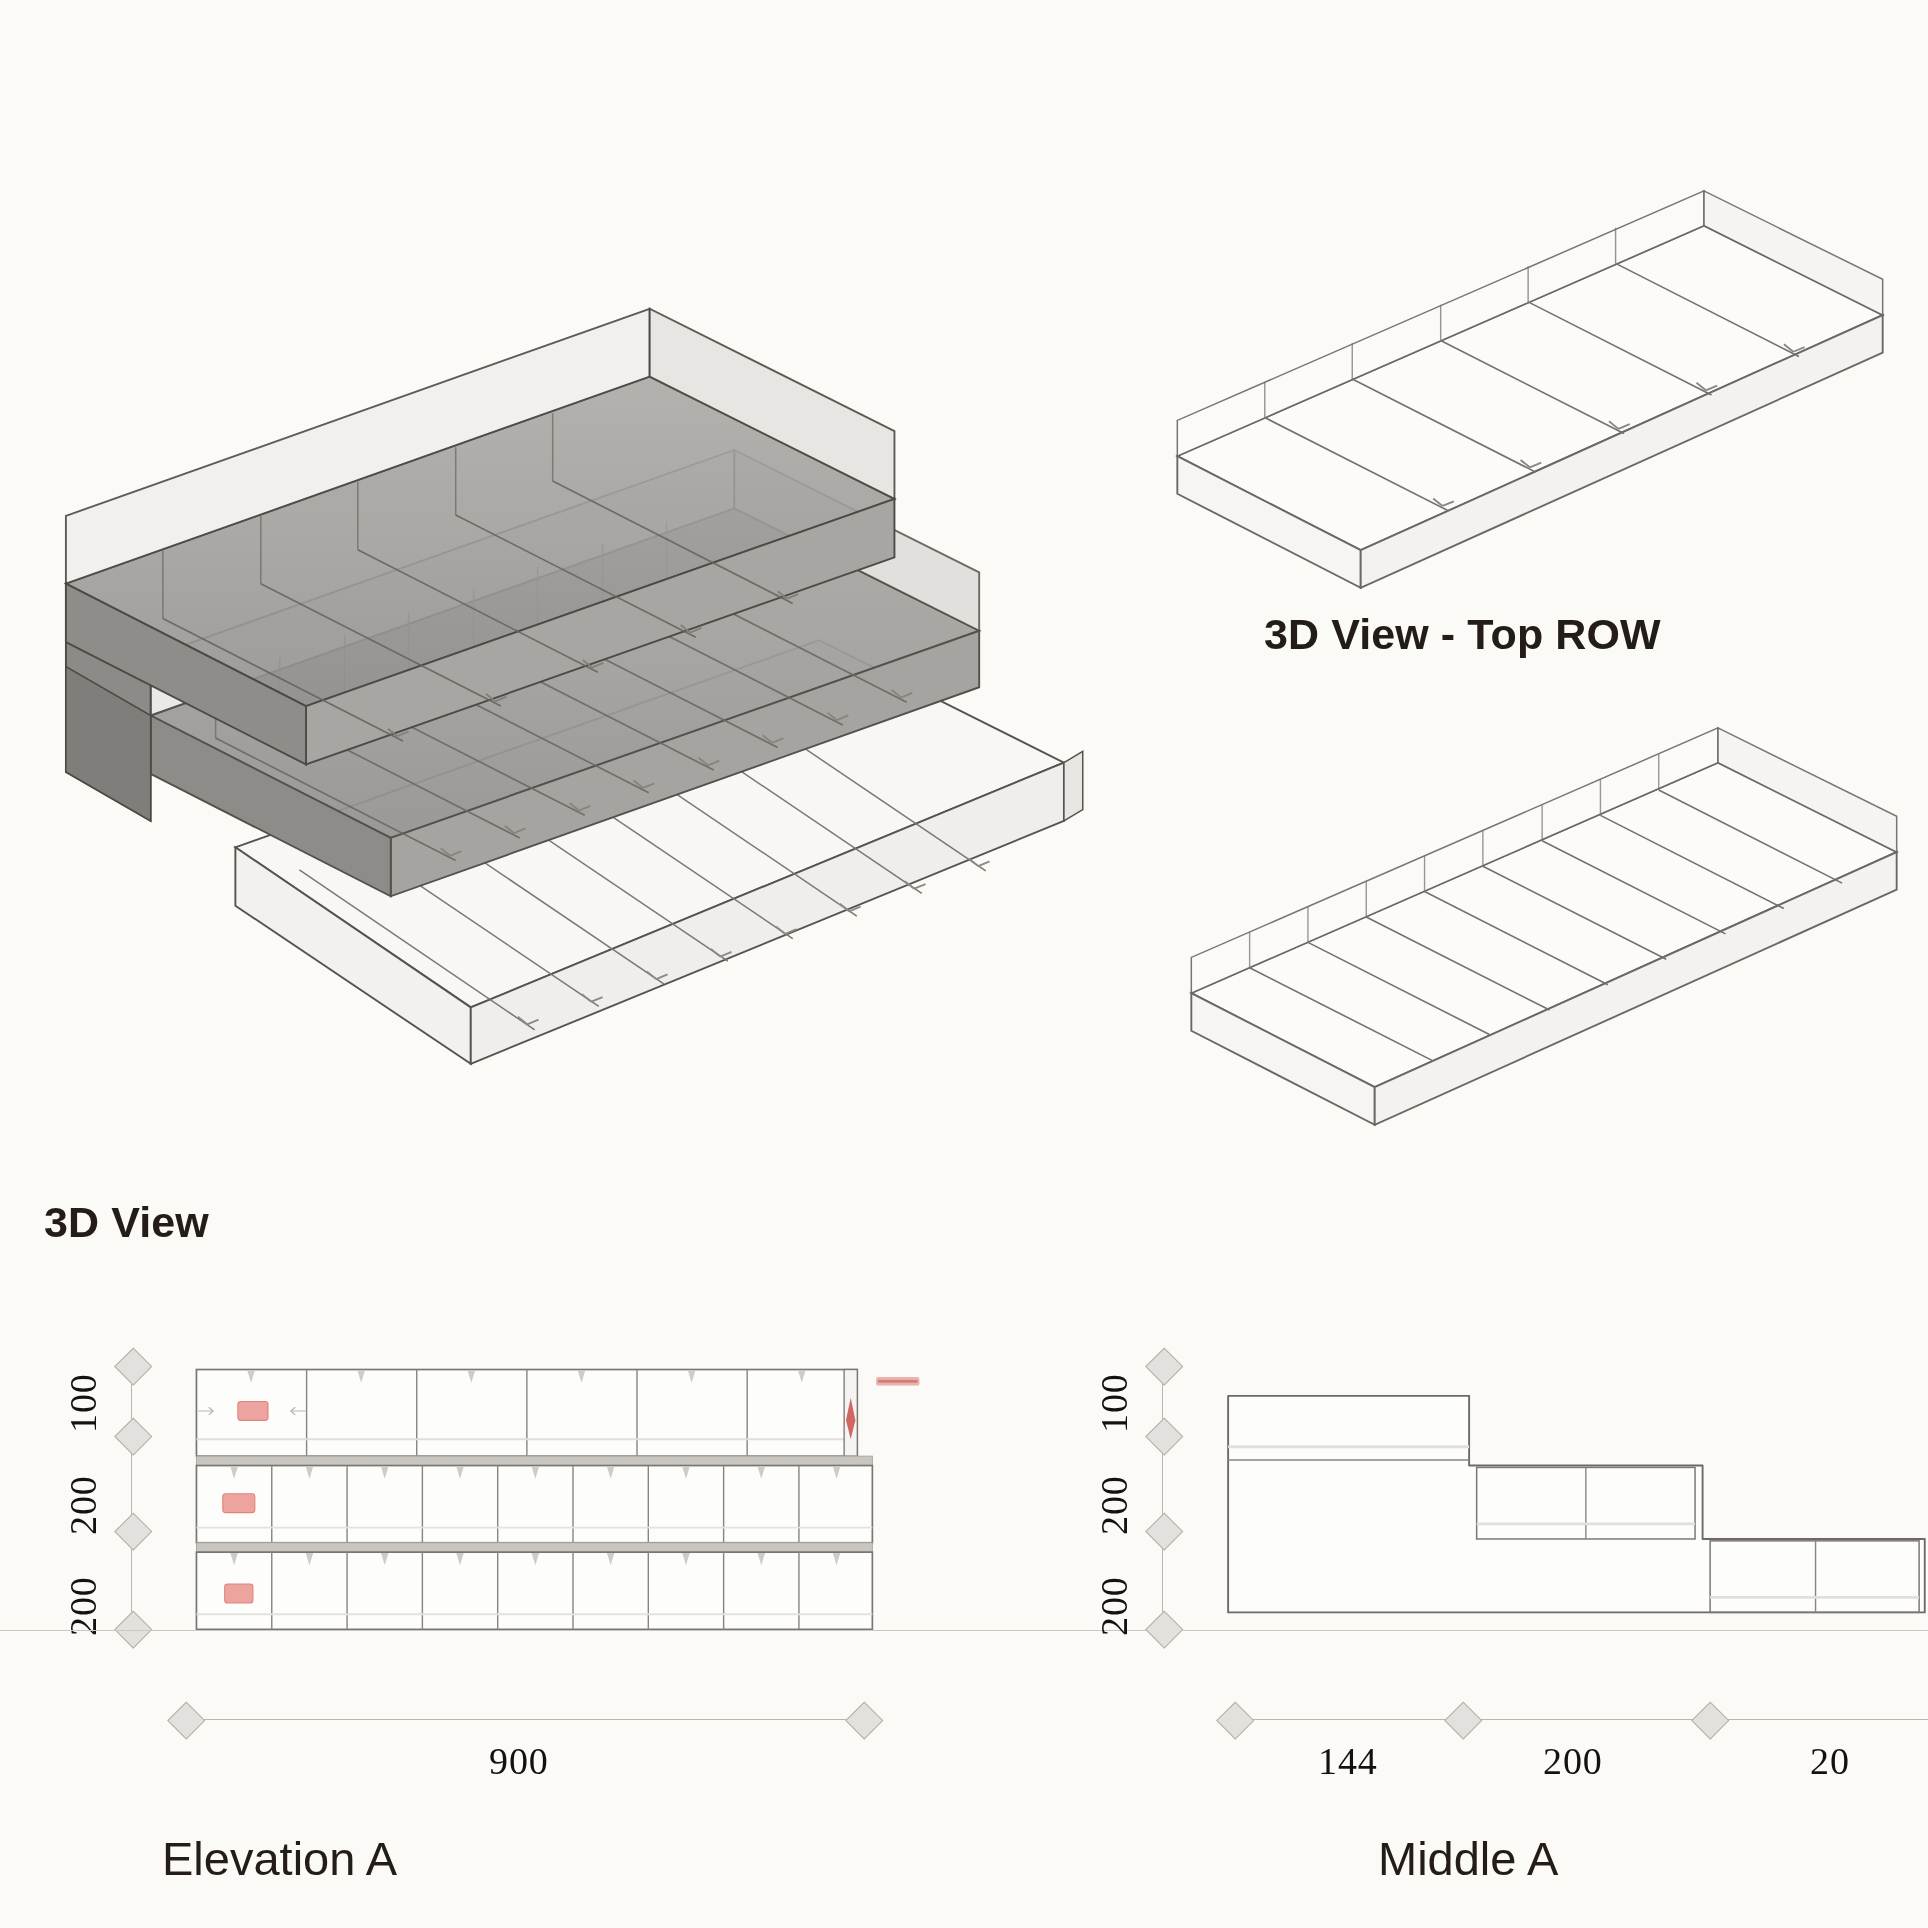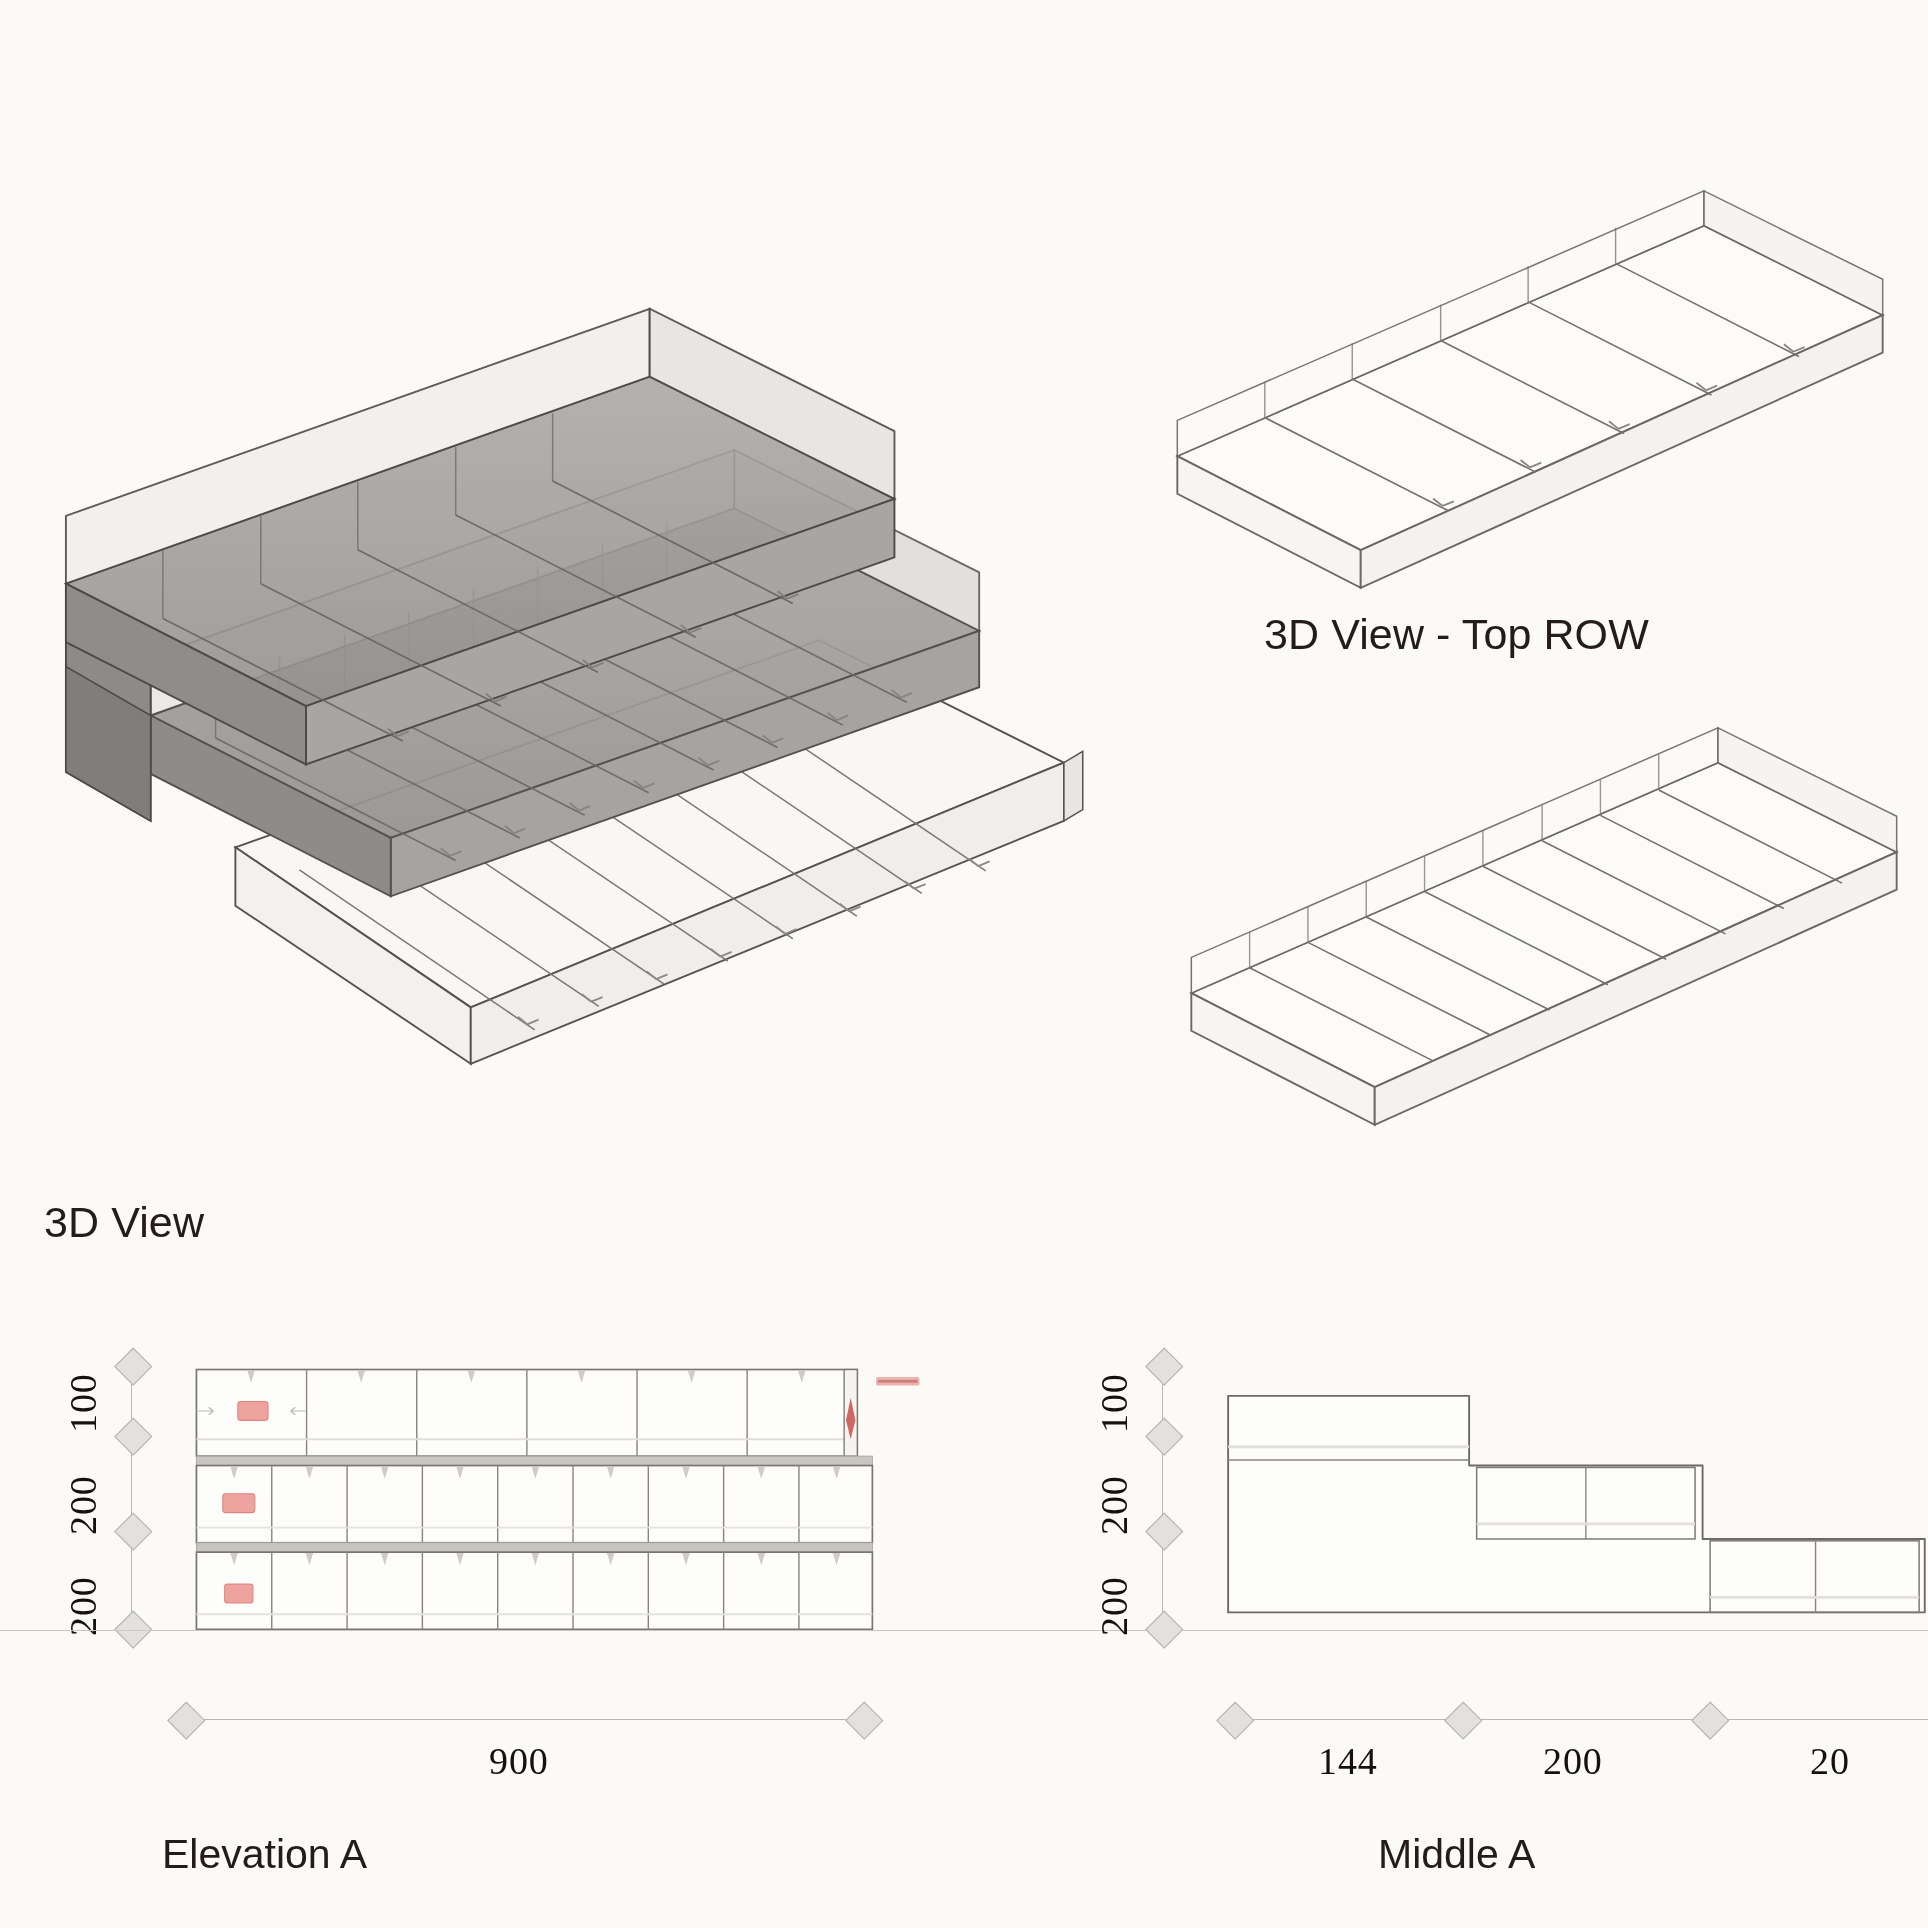--- a/index.html
+++ b/index.html
@@ -11,28 +11,28 @@
     overflow:hidden;
     position:relative;
   }
   .stage{position:absolute;inset:0;}
   .abs{position:absolute;}
 
   
   .view-title{
     font-family:"Liberation Sans", sans-serif;
     font-size:43px;
-    font-weight:400;
+    font-weight:700;
     letter-spacing:0.1px;
     color:#231c19;
     white-space:nowrap;
   }
   .plan-title{
     font-family:"Liberation Sans", sans-serif;
-    font-size:41px;
+    font-size:47px;
     font-weight:400;
     color:#231c19;
     white-space:nowrap;
   }
 
   
   .dim-text{
     font-family:"Liberation Serif", serif;
     font-size:38px;
     color:#151111;

